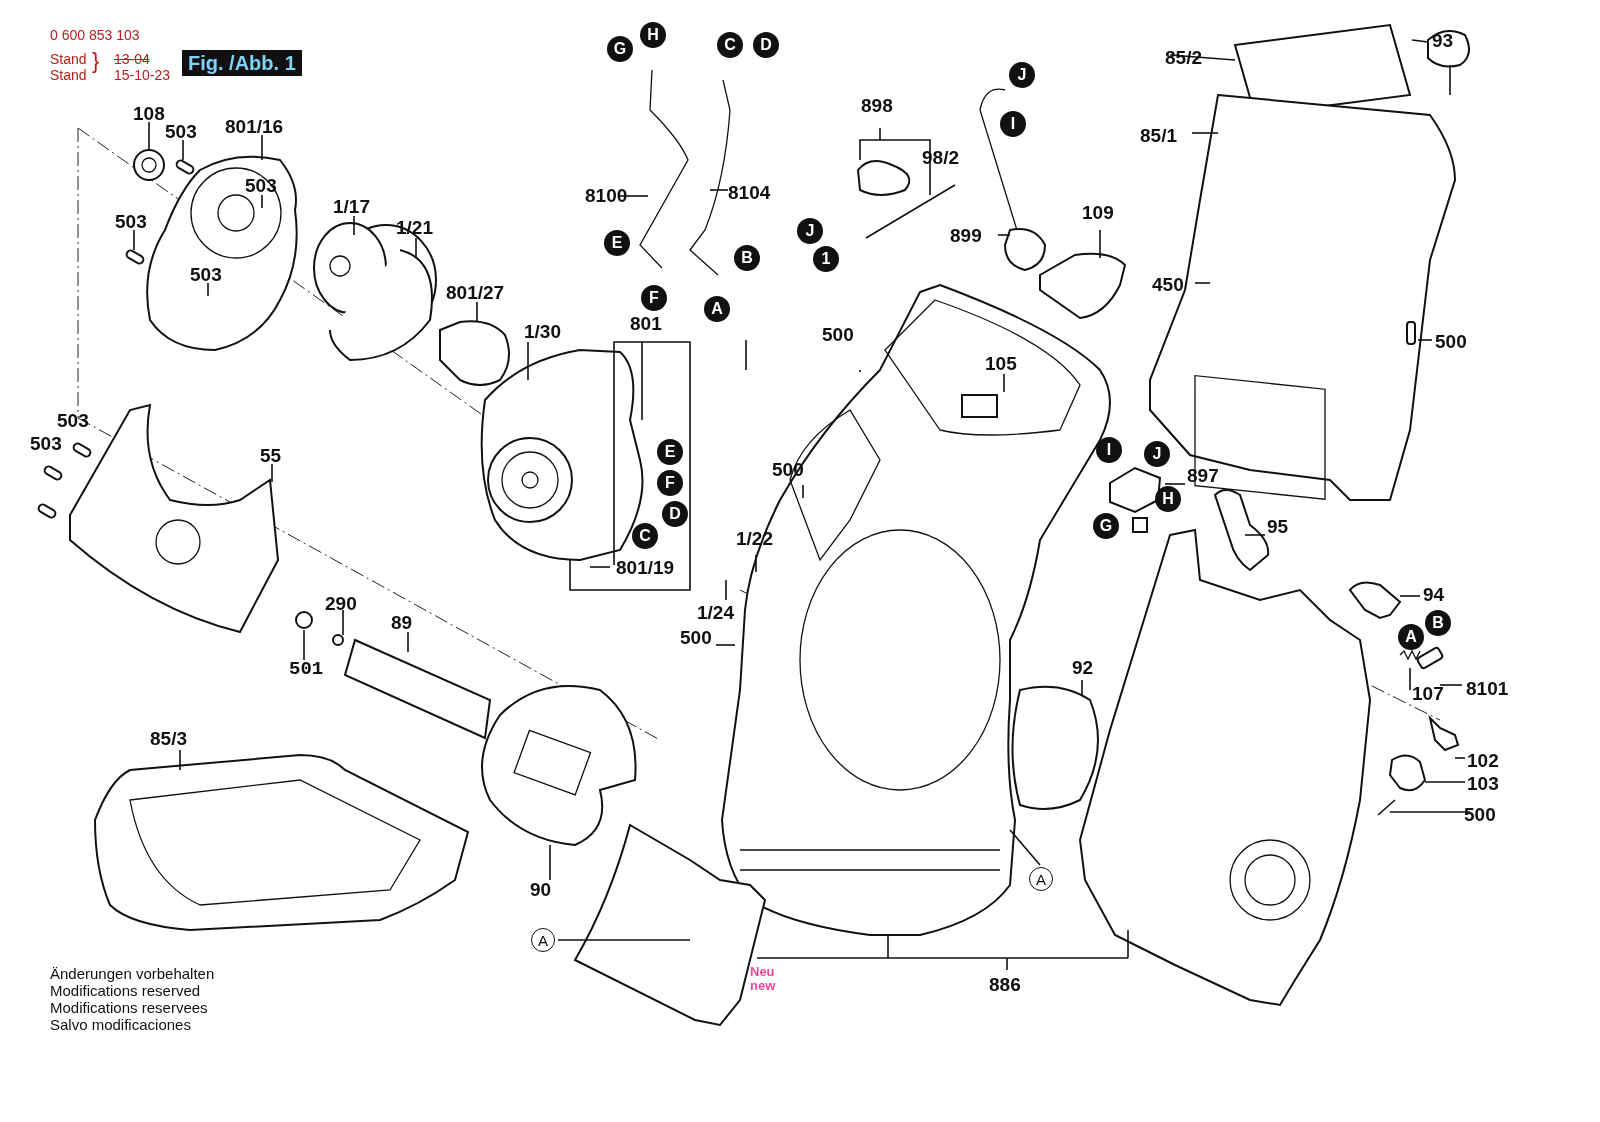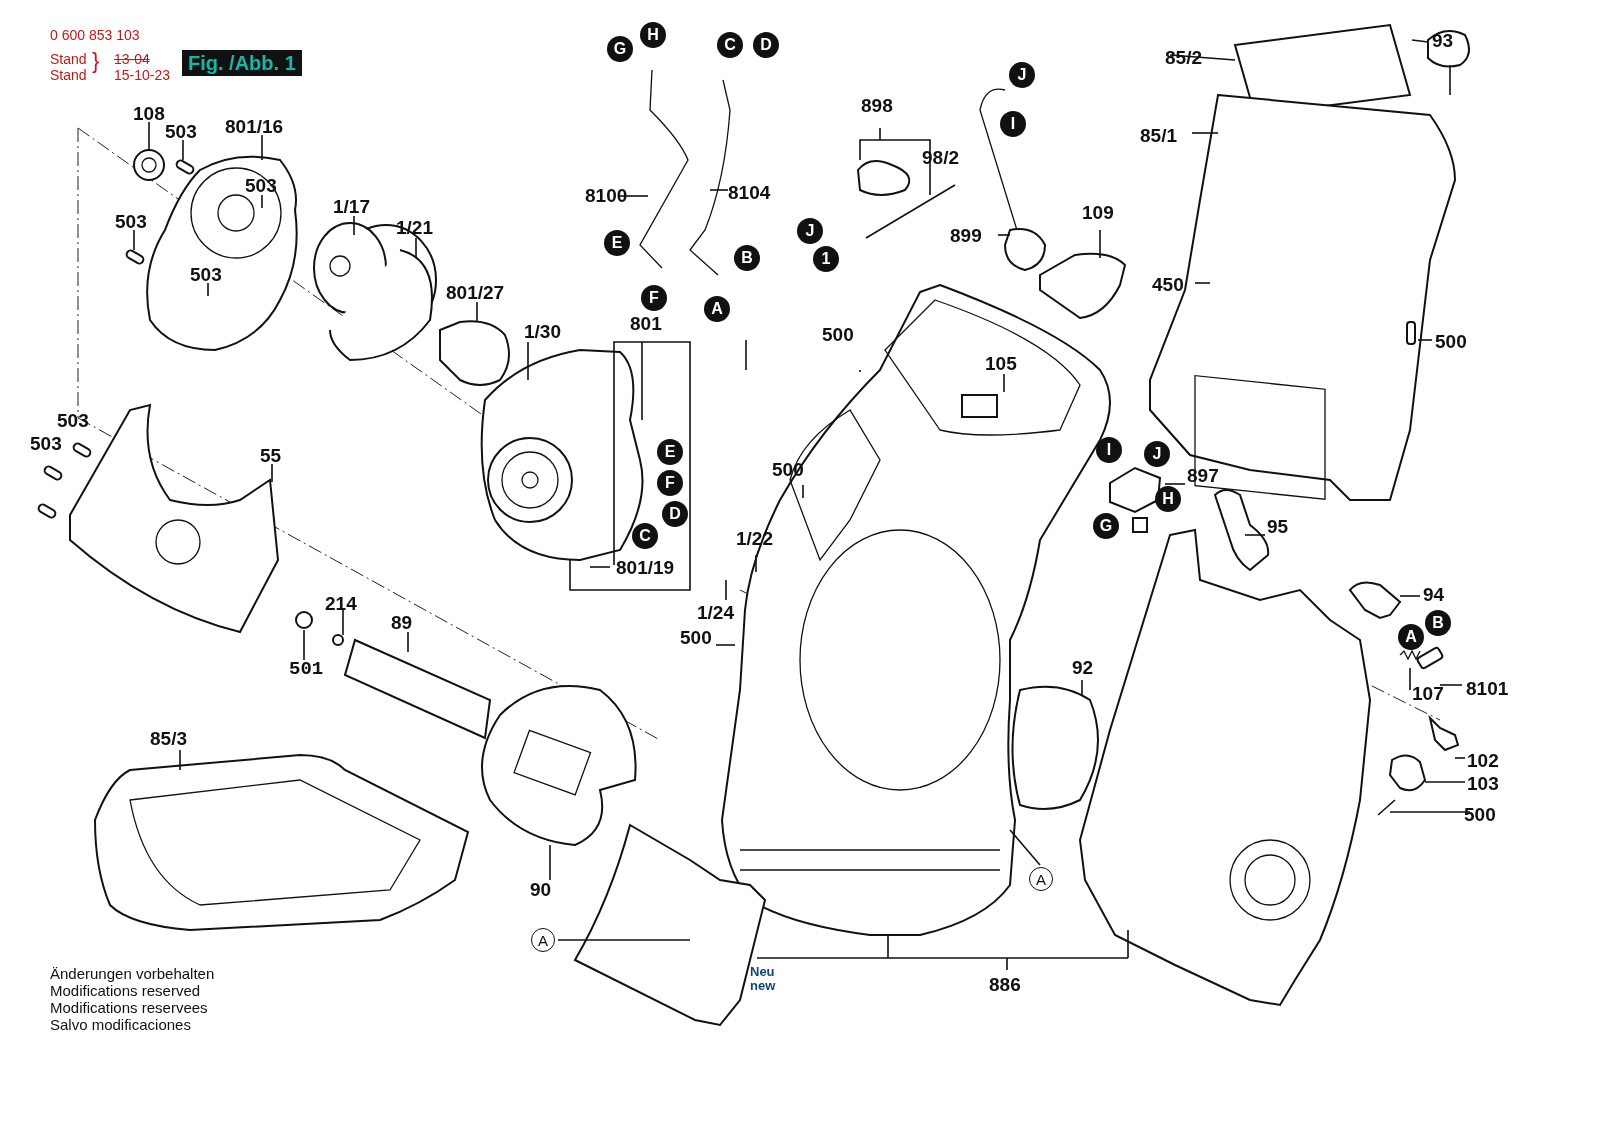--- a/index.html
+++ b/index.html
@@ -1,25 +1,25 @@
 <!DOCTYPE html>
 <html><head>
 <meta charset="utf-8">
 <style>
   html,body{margin:0;padding:0;background:#ffffff;}
   body{width:1600px;height:1122px;position:relative;overflow:hidden;font-family:"Liberation Sans",sans-serif;color:#111;}
   #stage{position:absolute;left:0;top:0;width:1600px;height:1122px;}
   .lbl{position:absolute;font-family:"Liberation Sans",sans-serif;font-weight:bold;font-size:19px;color:#111;white-space:nowrap;line-height:1;}
   .hdr{position:absolute;font-size:14px;line-height:1;color:#b91c1c;white-space:nowrap;}
-  .fig{position:absolute;left:182px;top:50px;background:#111;color:#14b8a6;font-weight:bold;font-size:20px;padding:2px 6px;line-height:1.1;}
+  .fig{position:absolute;left:182px;top:50px;background:#111;color:#7dd3fc;font-weight:bold;font-size:20px;padding:2px 6px;line-height:1.1;}
   .strike{text-decoration:line-through;}
   .note{position:absolute;left:50px;font-size:15px;line-height:17px;color:#111;white-space:nowrap;}
   .bubble{position:absolute;width:26px;height:26px;border-radius:50%;background:#111;color:#fff;font-weight:bold;font-size:16px;display:flex;align-items:center;justify-content:center;line-height:1;}
   .obubble{position:absolute;width:22px;height:22px;border-radius:50%;background:#fff;border:1.5px solid #111;color:#111;font-size:15px;display:flex;align-items:center;justify-content:center;line-height:1;}
-  .small{position:absolute;font-weight:bold;font-size:13px;line-height:14px;color:#0c4a6e;white-space:nowrap;}
+  .small{position:absolute;font-weight:bold;font-size:13px;line-height:14px;color:#ec4899;white-space:nowrap;}
   svg{position:absolute;left:0;top:0;}
   .p{fill:#fff;stroke:#111;stroke-width:2;}
   .pl{fill:none;stroke:#111;stroke-width:1.3;}
   .ln{fill:none;stroke:#111;stroke-width:1.6;}
   .dash{fill:none;stroke:#222;stroke-width:1;stroke-dasharray:14 4 2 4;}
 </style>
 </head>
 <body>
 
 <div id="stage">
@@ -238,21 +238,21 @@
 <div class="lbl" style="left:1140px;top:126px;">85/1</div>
 <div class="lbl" style="left:1152px;top:275px;">450</div>
 <div class="lbl" style="left:1435px;top:332px;">500</div>
 <div class="lbl" style="left:822px;top:325px;">500</div>
 <div class="lbl" style="left:772px;top:460px;">500</div>
 <div class="lbl" style="left:680px;top:628px;">500</div>
 <div class="lbl" style="left:1464px;top:805px;">500</div>
 <div class="lbl" style="left:985px;top:354px;">105</div>
 <div class="lbl" style="left:736px;top:529px;">1/22</div>
 <div class="lbl" style="left:697px;top:603px;">1/24</div>
-<div class="lbl" style="left:325px;top:594px;">214</div>
+<div class="lbl" style="left:325px;top:594px;">290</div>
 <div class="lbl" style="left:289px;top:660px;font-family:Liberation Mono, monospace;">501</div>
 <div class="lbl" style="left:391px;top:613px;">89</div>
 <div class="lbl" style="left:150px;top:729px;">85/3</div>
 <div class="lbl" style="left:530px;top:880px;">90</div>
 <div class="lbl" style="left:1072px;top:658px;">92</div>
 <div class="lbl" style="left:1187px;top:466px;">897</div>
 <div class="lbl" style="left:1267px;top:517px;">95</div>
 <div class="lbl" style="left:1423px;top:585px;">94</div>
 <div class="lbl" style="left:1466px;top:679px;">8101</div>
 <div class="lbl" style="left:1412px;top:684px;">107</div>

